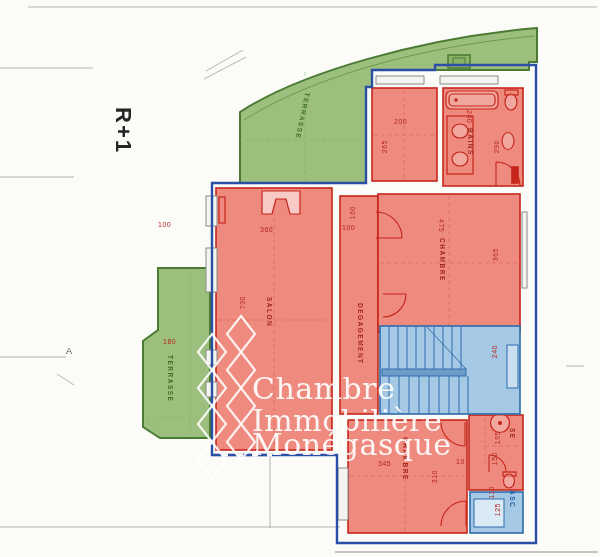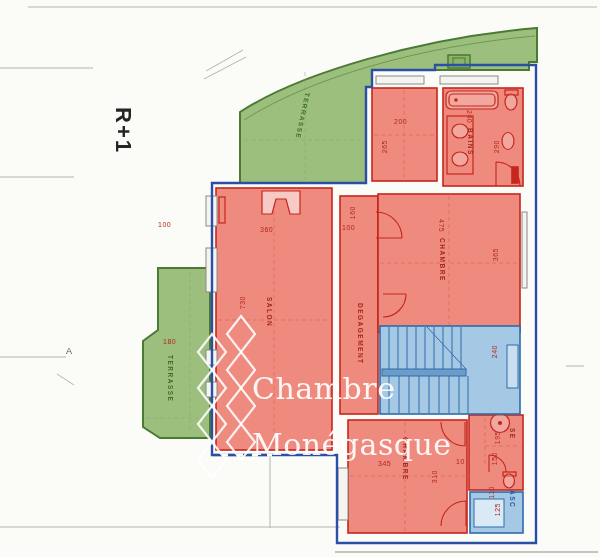--- a/index.html
+++ b/index.html
@@ -187,15 +187,16 @@
 
   <div class="lbl namev" style="left:508px;top:428px;">SE</div>
   <div class="lbl dim dimv" style="left:494px;top:431px;">195</div>
   <div class="lbl dim dimv" style="left:491px;top:452px;">150</div>
 
   <div class="lbl namev blue-t" style="left:508px;top:490px;">ASC</div>
   <div class="lbl dim dimv" style="left:494px;top:503px;">125</div>
   <div class="lbl dim dimv" style="left:488px;top:486px;">110</div>
 
   <div class="lbl wm-text" style="top:374px;">Chambre</div>
+  <div class="lbl wm-text" style="top:406px;">Immobilière</div>
   <div class="lbl wm-text" style="top:430px;">Monégasque</div>
 
 </div>
 
 </body></html>

